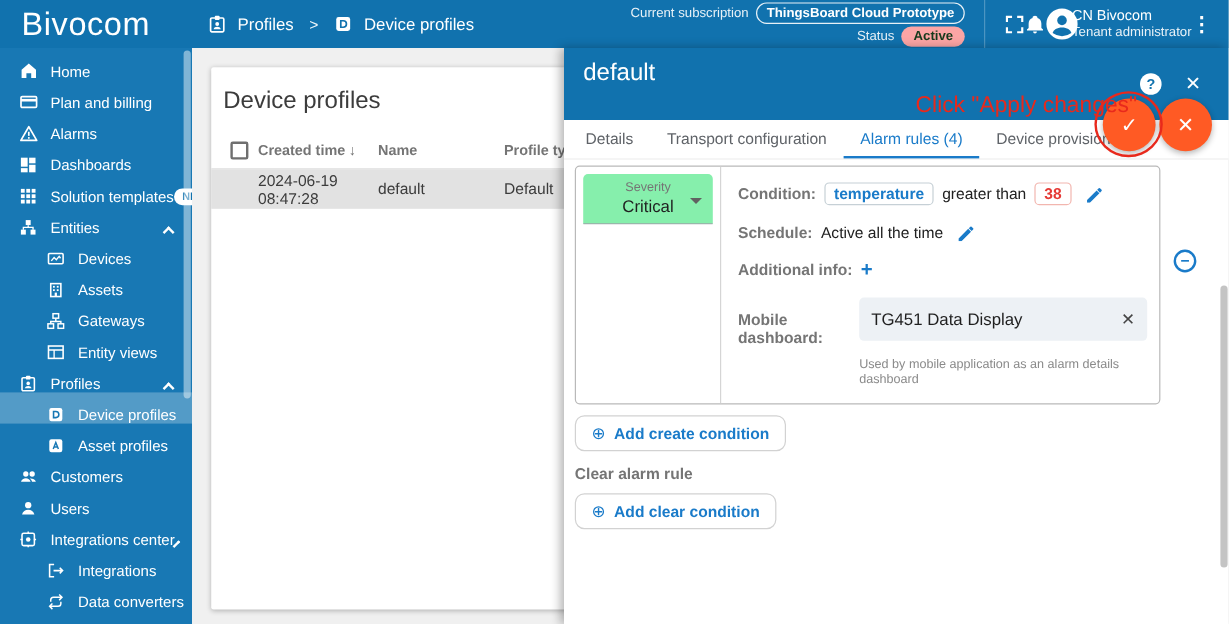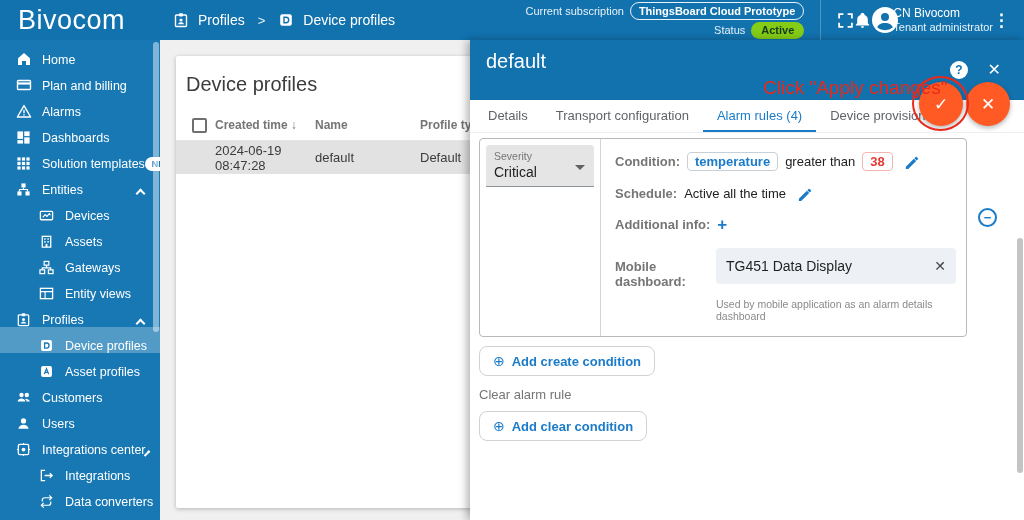--- a/index.html
+++ b/index.html
@@ -9,21 +9,21 @@
   
   .topbar { position:absolute; left:0; top:0; width:1024px; height:40px; background:#1172AE; display:flex; align-items:center; z-index:20; }
   .logo { color:#fff; font-size:27px; font-weight:400; letter-spacing:.5px; margin-left:18px; width:155px; }
   .breadcrumb { display:flex; align-items:center; gap:9px; color:#fff; font-size:14px; font-weight:500; }
   .breadcrumb .sep { font-size:13px; opacity:.95; margin:0 4px; }
   .bc-ic { display:inline-flex; }
   .top-spacer { flex:1; }
   .sub-block { text-align:right; font-size:11px; color:rgba(255,255,255,.9); line-height:1.5; }
   .sub-row { display:flex; justify-content:flex-end; align-items:center; gap:6px; }
   .pill-outline { border:1px solid rgba(255,255,255,.9); border-radius:10px; padding:0 8px; font-weight:700; color:#fff; font-size:11px; }
-  .pill-green { background:#84cc16; color:#173a1c; border-radius:10px; padding:0 10px; font-weight:700; font-size:11px; }
+  .pill-green { background:#fca5a5; color:#173a1c; border-radius:10px; padding:0 10px; font-weight:700; font-size:11px; }
   .top-divider { width:1px; height:40px; background:rgba(255,255,255,.25); margin-left:16px; }
   .top-icons { display:flex; align-items:center; margin:0 14px 0 16px; }
   .icon-btn { display:inline-flex; align-items:center; justify-content:center; cursor:pointer; background:none; border:none; }
   .user-block { color:#fff; font-size:12px; line-height:1.25; margin-left:-6px; }
   .user-block .role { font-size:11px; opacity:.9; }
   .kebab { color:#fff; font-size:17px; font-weight:700; letter-spacing:0; }
 
   
   .sidebar { position:absolute; left:0; top:40px; width:160px; bottom:0; background:#1878B4; overflow:hidden; z-index:10; padding-top:1px; }
   .side-item { display:flex; align-items:flex-end; height:26px; padding-left:15px; color:#fff; font-size:12.5px; font-weight:500; cursor:pointer; white-space:nowrap; }
@@ -58,21 +58,21 @@
   .panel-close { position:absolute; right:23px; top:20px; color:#fff; font-size:16px; cursor:pointer; background:none; border:none; }
 
   .tabs { height:33px; display:flex; align-items:stretch; padding-left:4px; border-bottom:1px solid #eee; background:#fff; }
   .tab { display:flex; align-items:center; padding:0 14px; font-size:13px; font-weight:500; color:#5f6368; cursor:pointer; border-bottom:2px solid transparent; }
   .tab.active { color:#1A7BC9; border-bottom-color:#1A7BC9; }
 
   .panel-body { padding:5px 9px 0 9px; }
 
   .rule-card { width:488px; border:1px solid #b9b9b9; border-radius:4px; display:flex; min-height:158px; background:#fff; }
   .sev-col { width:131px; border-right:1px solid #d5d5d5; padding:6px; }
-  .sev-box { background:#e5e5e5; border-bottom:1px solid #8d949b; border-radius:4px 4px 0 0; padding:5px 8px 6px 8px; position:relative; }
+  .sev-box { background:#86efac; border-bottom:1px solid #8d949b; border-radius:4px 4px 0 0; padding:5px 8px 6px 8px; position:relative;text-align:center; }
   .sev-label { font-size:10.5px; color:#757575; }
   .sev-value { font-size:14px; color:#1f1f1f; margin-top:2px; }
   .dd-arrow { position:absolute; right:9px; top:20px; width:0; height:0; border-left:5px solid transparent; border-right:5px solid transparent; border-top:5px solid #616161; }
 
   .cond-col { flex:1; padding:13px 10px 10px 14px; font-size:13px; }
   .crow { display:flex; align-items:center; gap:7px; margin-bottom:15px; }
   .clabel { color:#757575;font-weight:bold; }
   .cval { color:#212121; }
   .chip { display:inline-block; border:1px solid #c6d0d6; border-radius:4px; padding:1px 7px; font-weight:700; font-size:13px; background:#fff; }
   .chip.blue { color:#1A7BC9; }
@@ -80,21 +80,21 @@
   .pencil { display:inline-flex; margin-left:4px; cursor:pointer; }
   .plus-blue { color:#1A7BC9; font-size:17px; font-weight:700; cursor:pointer; line-height:1; }
   .mrow { display:flex; margin-bottom:4px; }
   .mrow .clabel { width:101px; padding-top:11px; flex:none; }
   .dash-field { width:240px; height:36px; background:#edf1f5; border-radius:4px; display:flex; align-items:center; justify-content:space-between; padding:0 10px; font-size:14px; color:#1f1f1f; }
   .dash-clear { color:#444; font-size:14px; cursor:pointer; background:none; border:none; }
   .dash-hint { font-size:10.5px; color:#8a8a8a; margin-top:14px; }
 
   .btn-outline { display:inline-flex; align-items:center; gap:7px; border:1px solid #d2d2d2; border-radius:8px; background:#fff; color:#1A7BC9; font-weight:700; font-size:13px; padding:6px 13px; margin-top:9px; cursor:pointer; font-family:inherit; }
   .oplus { font-size:14px; font-weight:400; }
-  .section-label { color:#757575; font-size:13px; margin-top:11px; }
+  .section-label { color:#757575; font-size:13px; margin-top:11px;font-weight:bold; }
   .rules-list { margin-top:13px; }
   .rule-row { width:532px; height:31px; border:1px solid #d7d7d7; border-radius:6px; display:flex; align-items:center; padding:0 10px 0 12px; font-size:13px; color:#333; margin-bottom:6px; background:#fff; }
   .rule-row .spacer { flex:1; }
   .trash { display:inline-flex; cursor:pointer; margin-right:10px; }
   .chev-down { width:7px; height:7px; border-right:2px solid #757575; border-bottom:2px solid #757575; transform:rotate(45deg); margin-bottom:3px; cursor:pointer; }
 
   
   .fab { position:absolute; width:44px; height:44px; border-radius:50%; background:#FF5A24; color:#fff; border:none; font-size:17px; display:flex; align-items:center; justify-content:center; cursor:pointer; box-shadow:0 2px 5px rgba(0,0,0,.3); z-index:40; }
   .fab.check { left:449px; top:42px; }
   .fab.xfab { left:496px; top:42px; }

